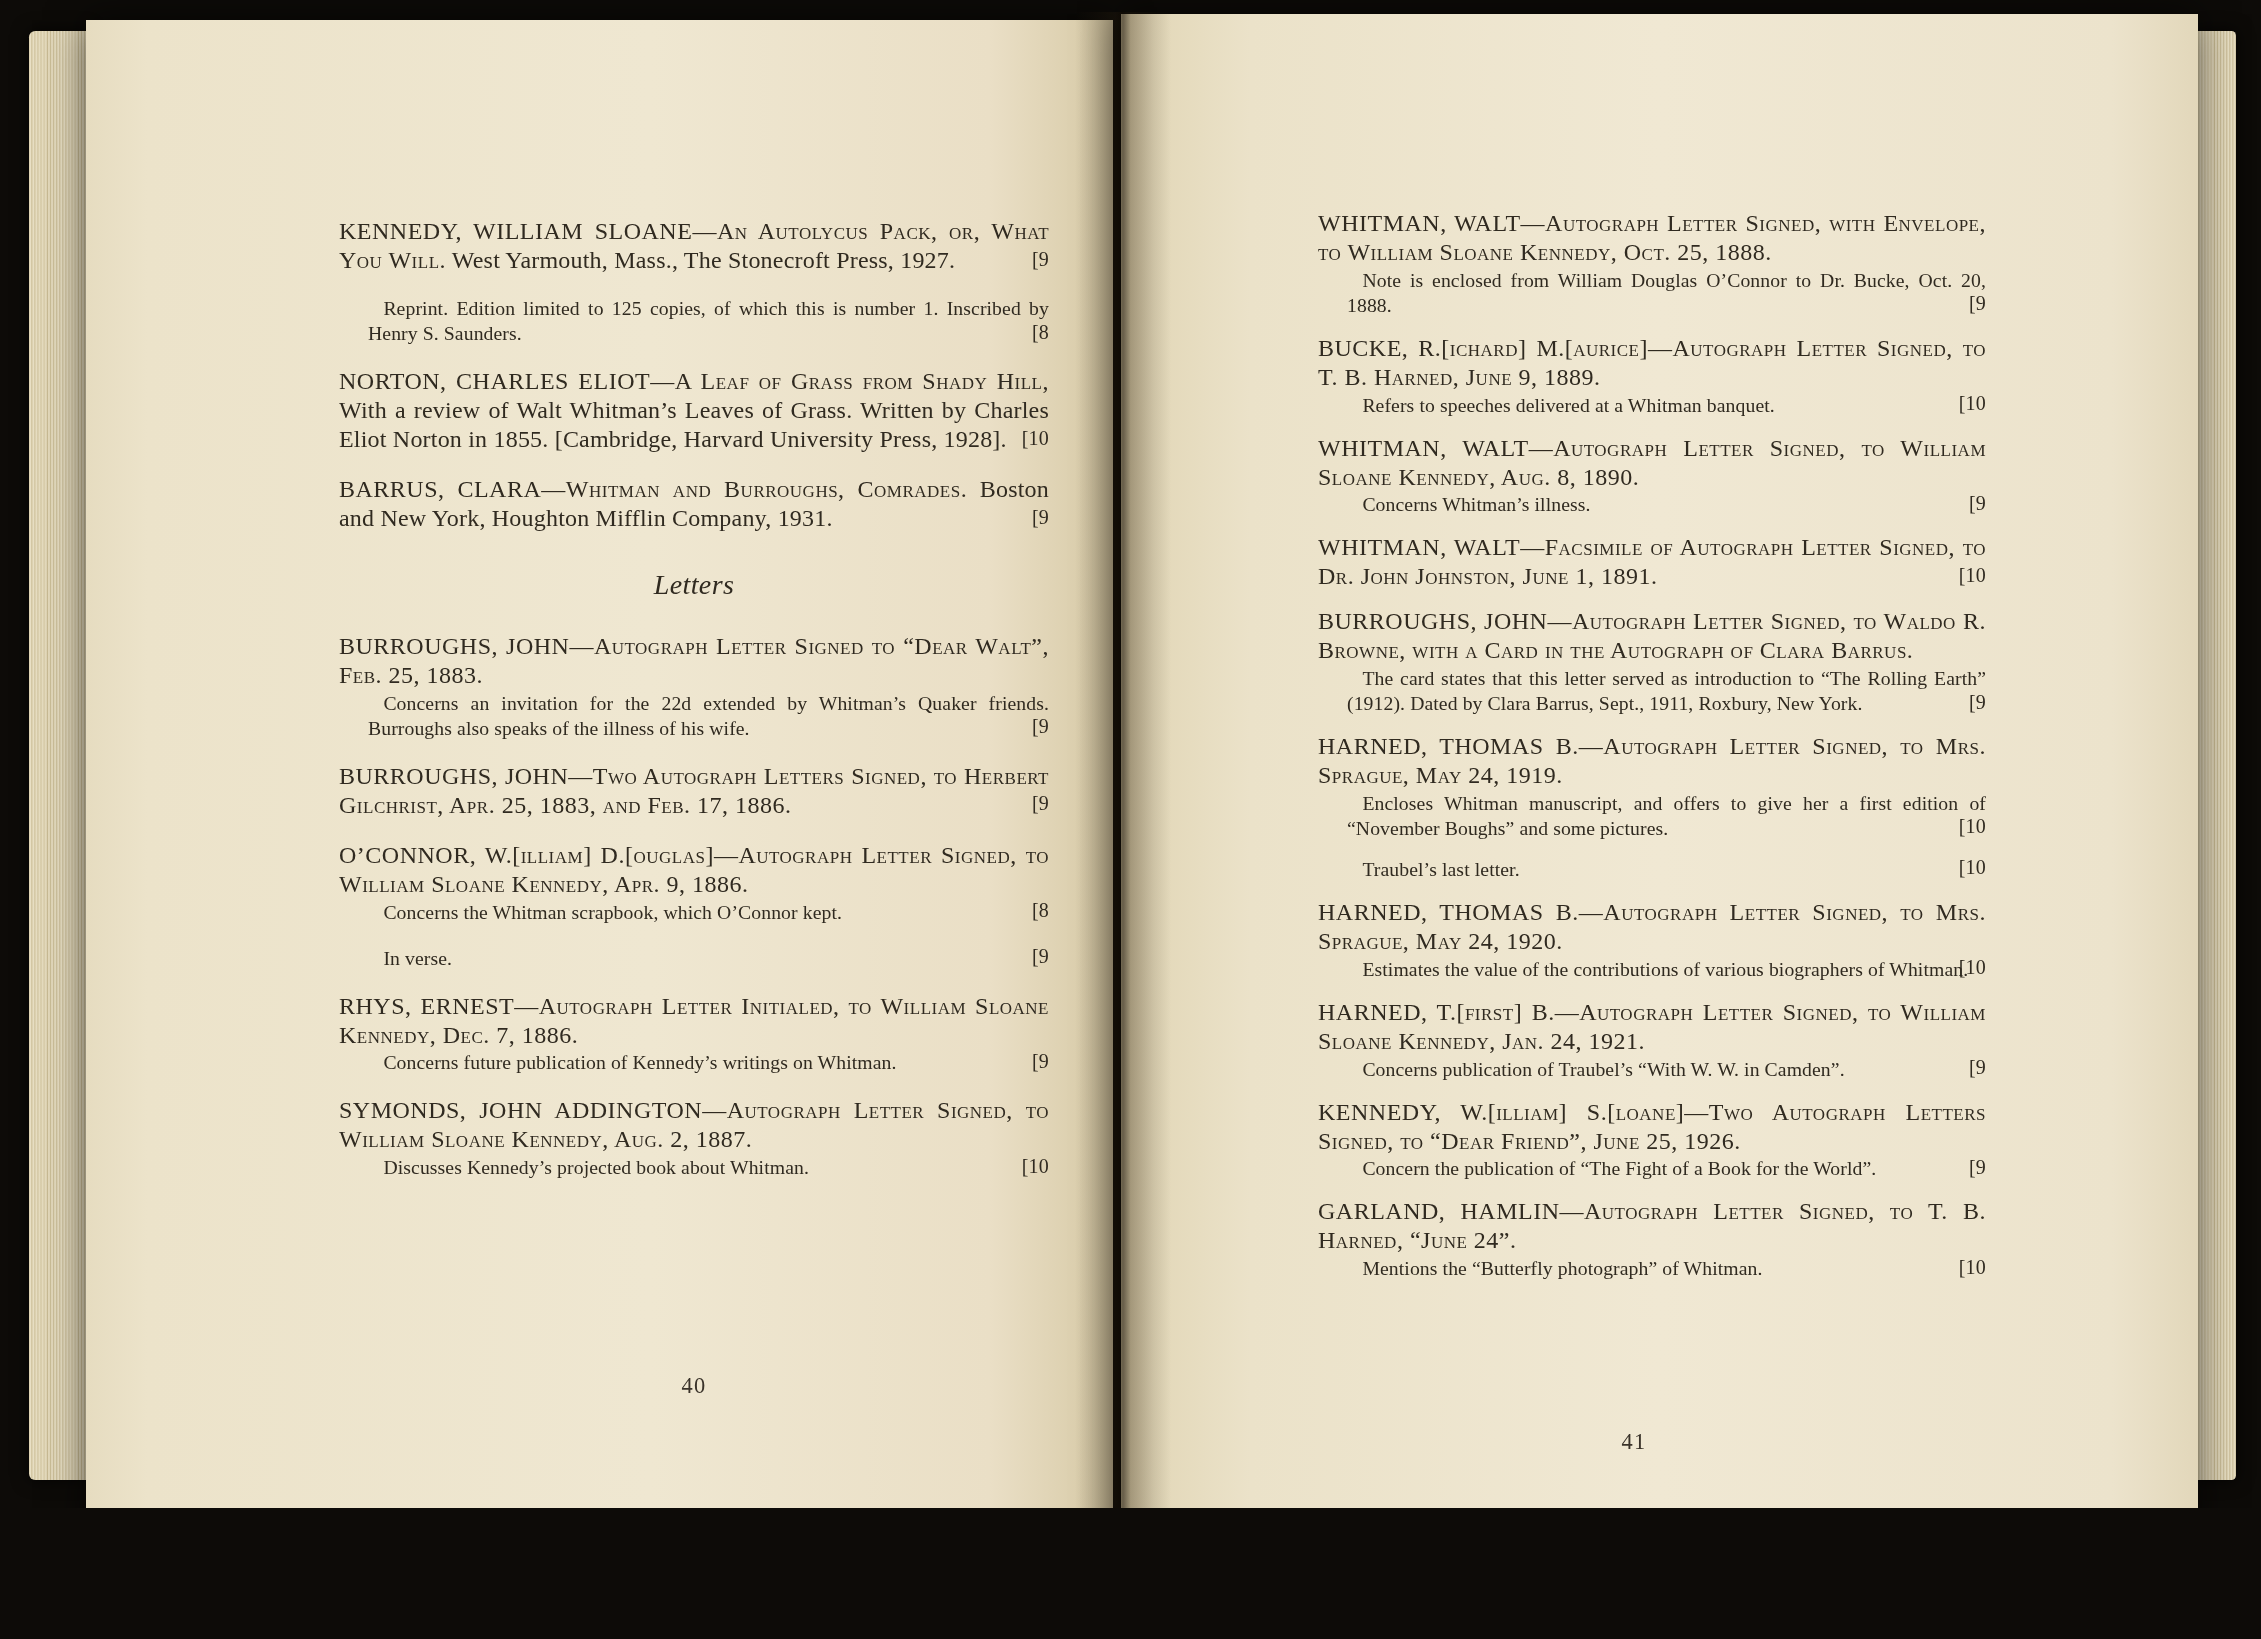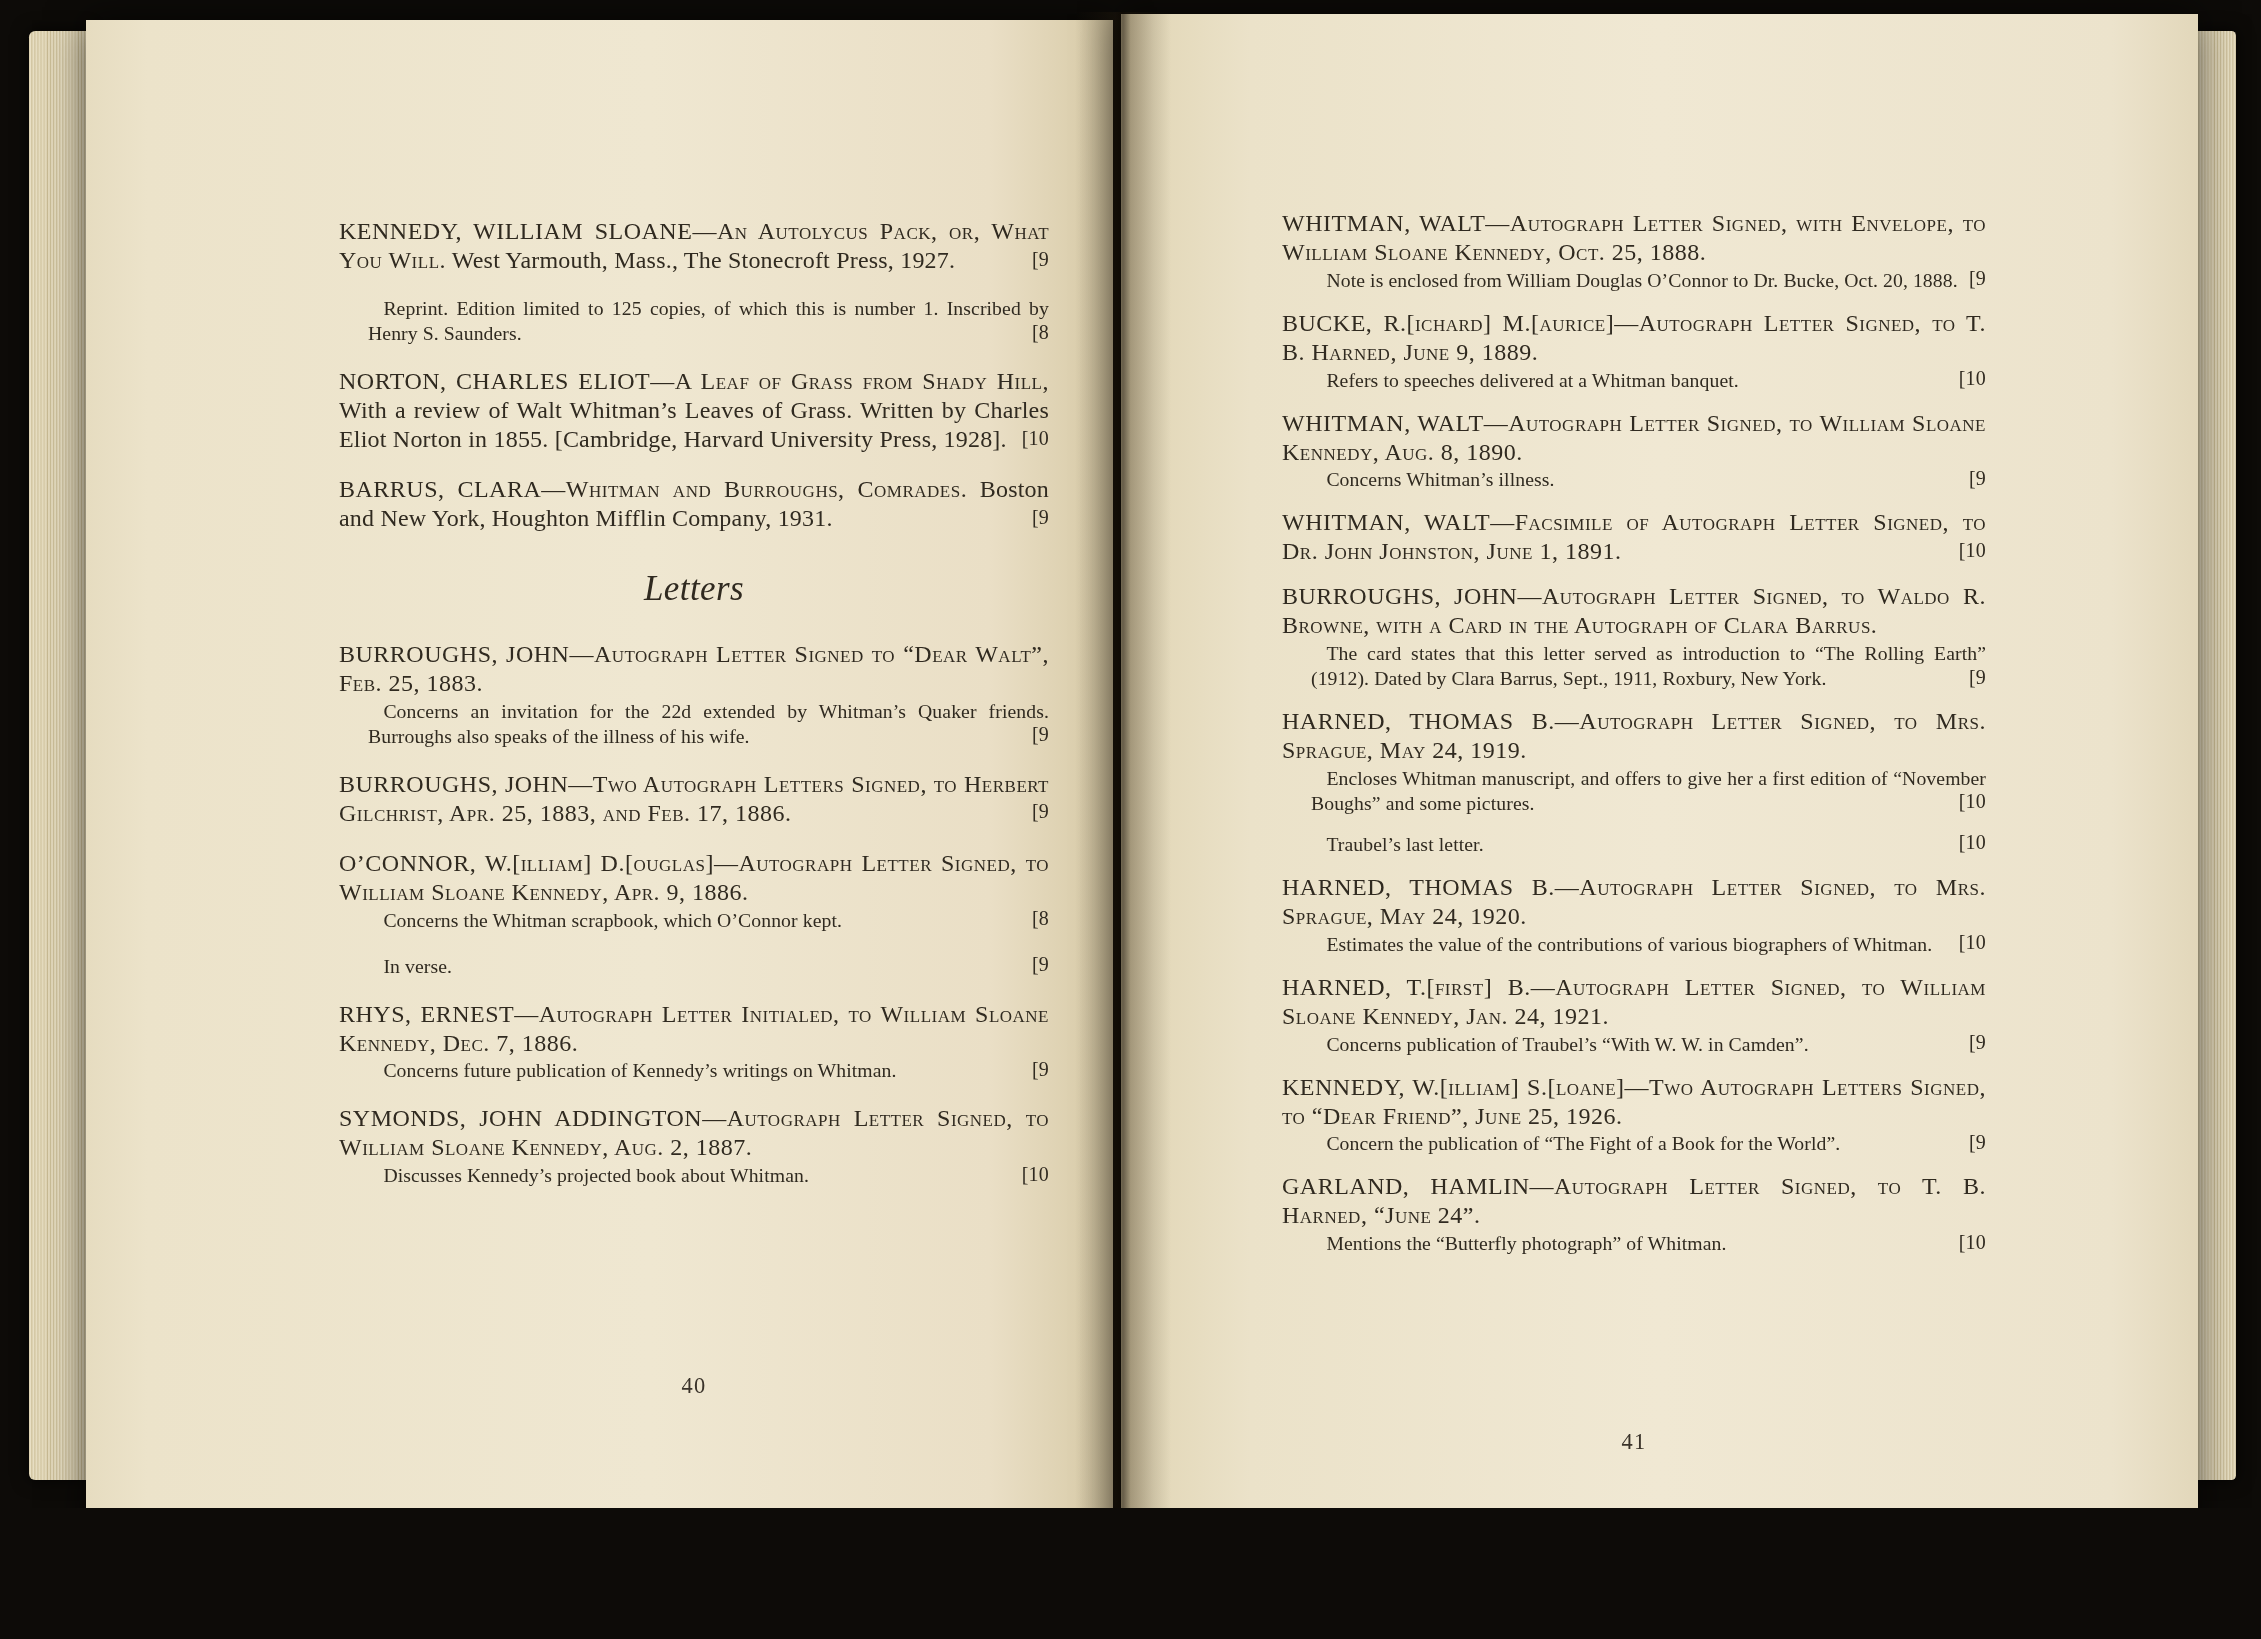--- a/index.html
+++ b/index.html
@@ -34,38 +34,38 @@
     background:linear-gradient(to right,#ccbe9b 0%,#e3d8b9 3%,#ebe2c9 12%,#f0e8d3 50%,#ece3cc 92%,#e2d7ba 100%);
   }
   .gutter{
     position:absolute;left:1075px;top:12.4px;width:96px;height:1609px;z-index:3;pointer-events:none;
     background:linear-gradient(to right,rgba(0,0,0,0) 0%,rgba(42,32,16,.30) 42%,rgba(18,12,4,.55) 50%,rgba(42,32,16,.28) 58%,rgba(0,0,0,0) 100%);
   }
   .content{position:absolute;}
   .page.left .content{left:253px;top:197px;width:710px;}
   .page.right .content{left:161px;top:195px;width:704px;}
   .entry{margin:0 0 21px 0;}
-  .page.right .entry{margin-bottom:16px;}
+  .page.right .entry{margin-bottom:16px;margin-left:36px;}
   .entry-head{
     margin:0;font-size:24px;line-height:29px;text-align:justify;
     letter-spacing:0.2px;position:relative;
   }
   .seg-caps{letter-spacing:0.5px;}
   .seg-sc{font-variant:small-caps;letter-spacing:0.5px;}
   .seg-rm{letter-spacing:0.2px;}
   .entry-note{
     margin:0.8px 0 0 0;font-size:19.7px;line-height:25px;text-align:justify;
     padding-left:29px;text-indent:15.4px;position:relative;letter-spacing:0.1px;
   }
   .entry-ref{
     position:absolute;right:0;bottom:1.5px;font-size:20px;font-variant:normal;
     letter-spacing:0.2px;
   }
   .section-heading{
-    margin:36px 0 31px 0;text-align:center;font-style:italic;font-size:35px;
+    margin:36px 0 31px 0;text-align:center;font-style:italic;font-size:28px;
     letter-spacing:0.4px;
   }
   .page-number{
     position:absolute;text-align:center;font-size:22.4px;letter-spacing:1.2px;color:#3a332a;
   }
   .page.left .page-number{left:253px;width:710px;top:1353px;}
   .page.right .page-number{left:161px;width:704px;top:1415px;}
 </style>
 </head>
 <body>

